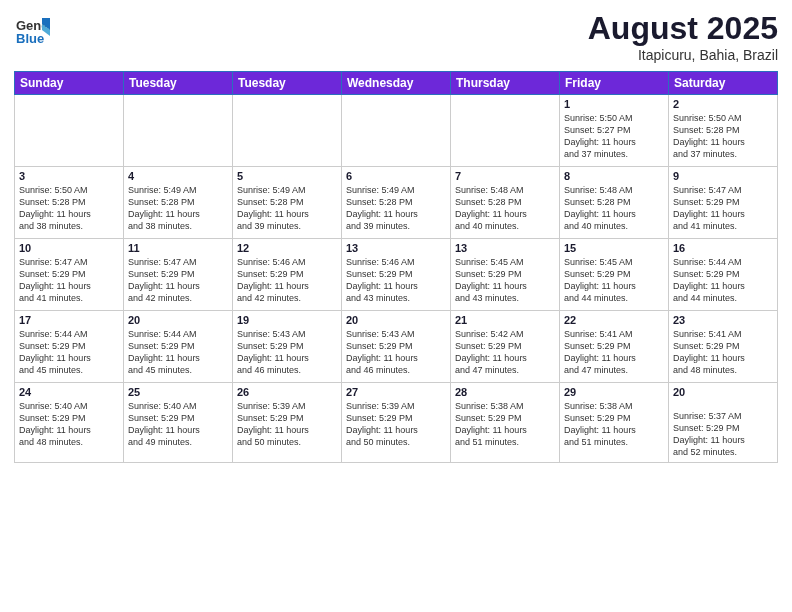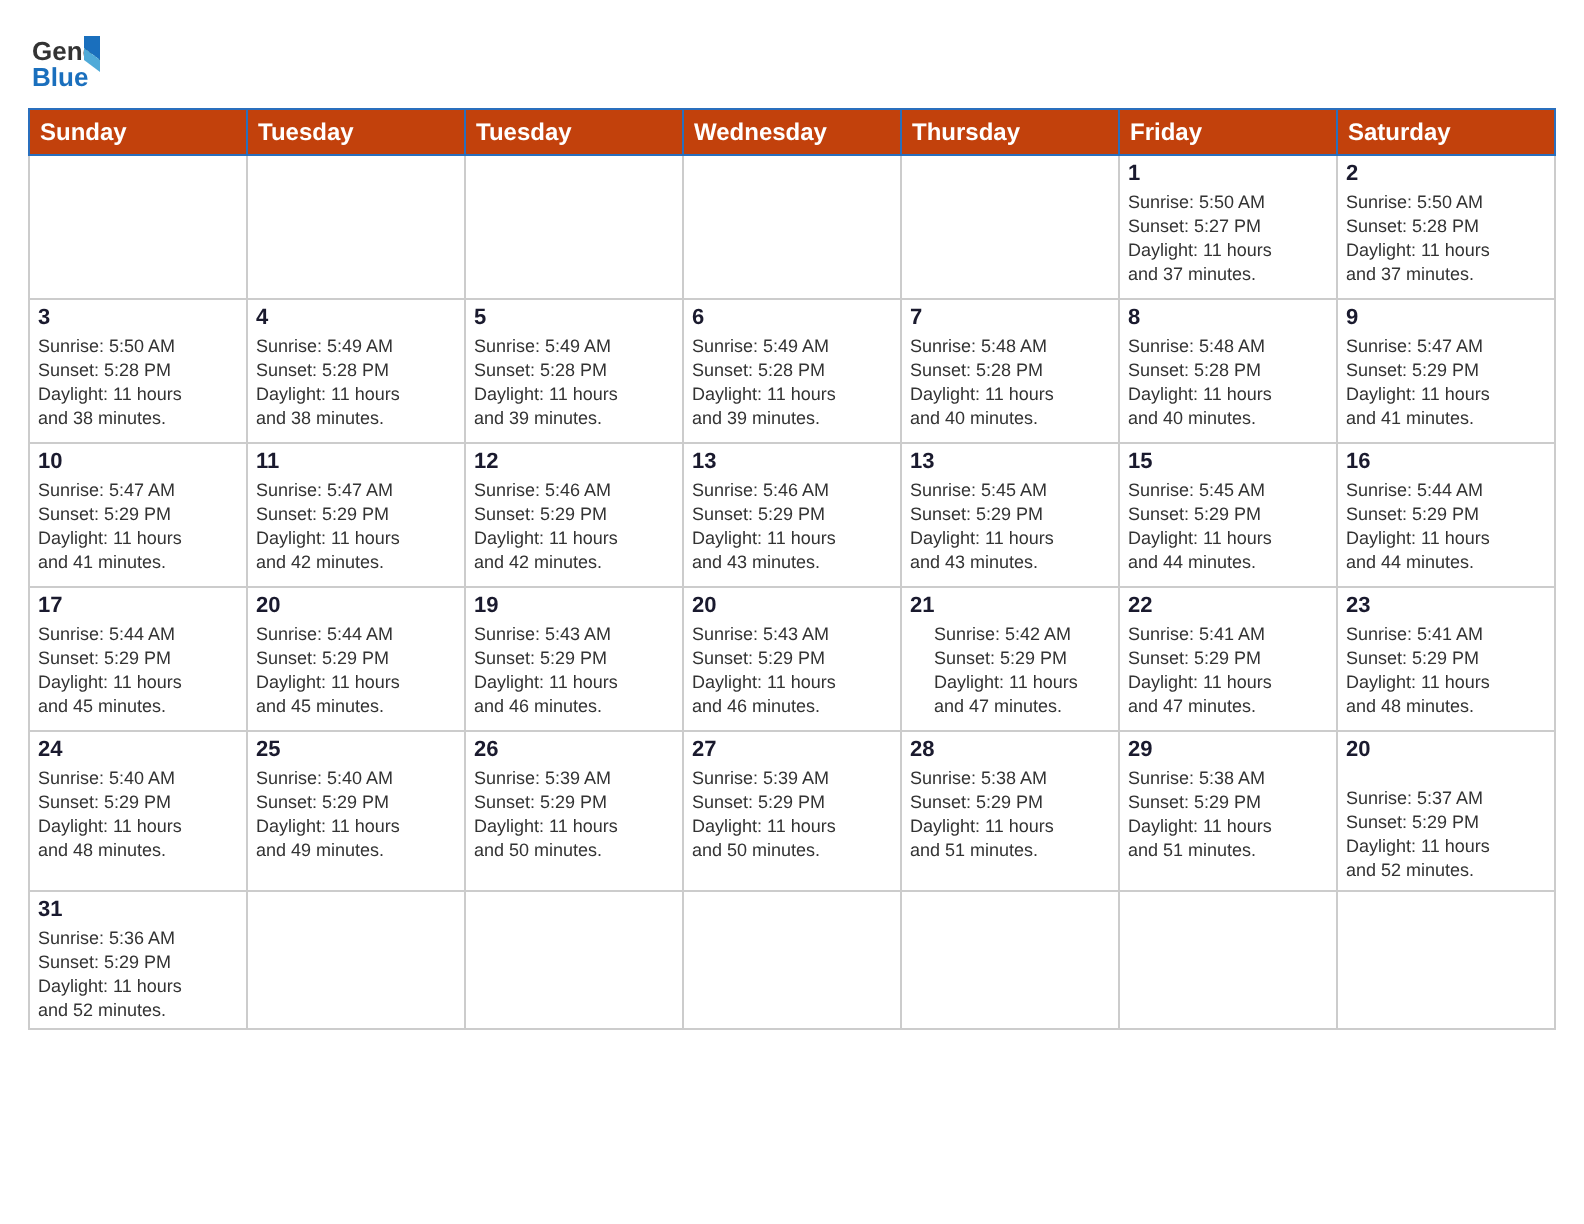--- a/index.html
+++ b/index.html
@@ -41,21 +41,21 @@
     .title-block .location {
       font-size: 14px;
       color: #333;
     }
     .calendar {
       width: 100%;
       border-collapse: collapse;
       border: 1px solid #ccc;
     }
     .calendar th {
-      background: #c2410c;
+      background: #6d28d9;
       color: #fff;
       text-align: left;
       padding: 4px 5px;
       font-size: 12px;
       border: 1px solid #2a6fbd;
       font-weight: bold;
     }
     .calendar td {
       vertical-align: top;
       border: 1px solid #ccc;
@@ -90,20 +90,24 @@
 <div class="page">
   <div class="header">
     <div class="logo">
       <svg class="logo-icon" viewBox="0 0 36 36">
         <text x="2" y="20" font-size="13" font-weight="bold" fill="#333">General</text>
         <text x="2" y="33" font-size="13" font-weight="bold" fill="#1a6fbd">Blue</text>
         <polygon points="28,8 36,8 36,20 28,14" fill="#1a6fbd"></polygon>
         <polygon points="28,14 36,20 36,26 28,20" fill="#4faad8"></polygon>
       </svg>
     </div>
+    <div class="title-block">
+      <div class="month-year">August 2025</div>
+      <div class="location">Itapicuru, Bahia, Brazil</div>
+    </div>
   </div>
 
   <table class="calendar">
     <thead>
       <tr>
       <th>Sunday</th>
           <th>Tuesday</th>
           <th>Tuesday</th>
           <th>Wednesday</th>
           <th>Thursday</th>
@@ -259,21 +263,21 @@
           </td>
           <td>
             <span class="day-num">20</span>
             <div class="day-info" style="white-space: pre-line;">Sunrise: 5:43 AM
 Sunset: 5:29 PM
 Daylight: 11 hours
 and 46 minutes.</div>
           </td>
           <td>
             <span class="day-num">21</span>
-            <div class="day-info" style="white-space: pre-line; margin-left: 12px;">Sunrise: 5:42 AM
+            <div class="day-info" style="white-space: pre-line;">Sunrise: 5:42 AM
 Sunset: 5:29 PM
 Daylight: 11 hours
 and 47 minutes.</div>
           </td>
           <td>
             <span class="day-num">22</span>
             <div class="day-info" style="white-space: pre-line;">Sunrise: 5:41 AM
 Sunset: 5:29 PM
 Daylight: 11 hours
 and 47 minutes.</div>
@@ -329,31 +333,16 @@
 Daylight: 11 hours
 and 51 minutes.</div>
           </td>
           <td>
             <span class="day-num">20</span>
             <div class="day-info" style="white-space: pre-line; margin-top: 12px;">Sunrise: 5:37 AM
 Sunset: 5:29 PM
 Daylight: 11 hours
 and 52 minutes.</div>
           </td>
-        </tr>
-        <tr class="last-row">
-          <td>
-            <span class="day-num">31</span>
-            <div class="day-info" style="white-space: pre-line;">Sunrise: 5:36 AM
-Sunset: 5:29 PM
-Daylight: 11 hours
-and 52 minutes.</div>
-          </td>
-          <td class="empty"></td>
-          <td class="empty"></td>
-          <td class="empty"></td>
-          <td class="empty"></td>
-          <td class="empty"></td>
-          <td class="empty"></td>
         </tr>
       </tbody>
   </table>
 </div>
 
 </body></html>

